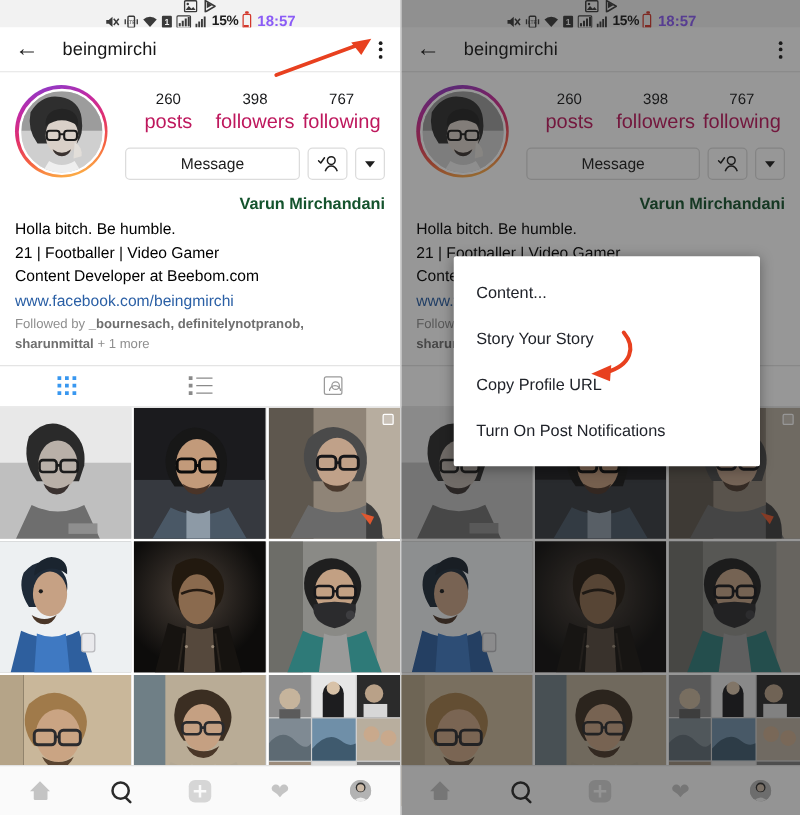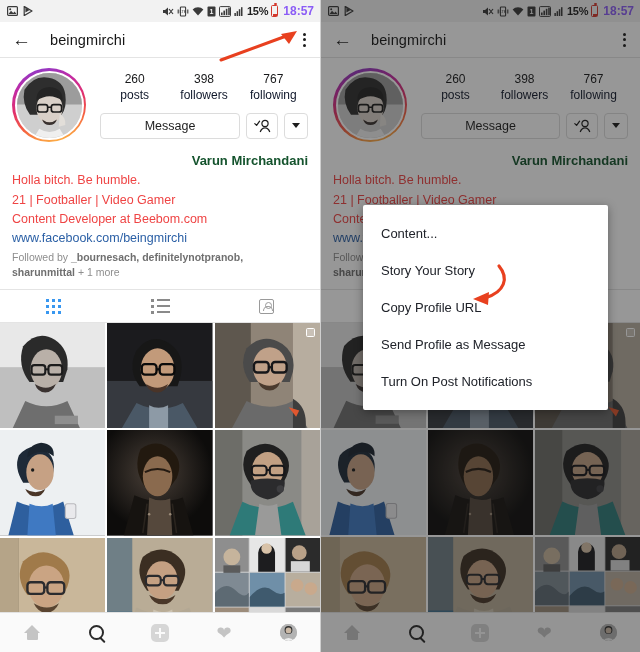--- a/index.html
+++ b/index.html
@@ -10,21 +10,21 @@
     overflow: hidden;
   }
   .screens { display: flex; width: 640px; height: 652px; }
   .phone { position: relative; width: 320px; height: 652px; background: #fff; overflow: hidden; }
   .phone.right { border-left: 1px solid #cfcfcf; }
 
   
   .statusbar {
     height: 22px; background: #f2f2f2;
     display: flex; align-items: center; justify-content: space-between;
-    padding: 0 6px 0 7px; position: relative; z-index: 2;
+    padding: 0 6px 0 7px; position: relative; z-index: 2; flex-direction: column;
   }
   .sb-left { display: flex; align-items: center; gap: 5px; }
   .sb-right { display: flex; align-items: center; gap: 3px; }
   .sb-text { font-size: 11px; color: #1d1d1d; font-weight: 600; letter-spacing: -.2px; }
   .sb-time { font-size: 12px; color: #8b5cf6; font-weight: 600; margin-left: 2px; }
   .batt {
     width: 7px; height: 12px; border: 1.4px solid #d3382c; border-radius: 1.5px;
     position: relative; display: inline-block;
   }
   .batt:before {
@@ -57,38 +57,38 @@
   }
   .avatar-inner {
     width: 100%; height: 100%; border-radius: 50%; border: 2px solid #fff;
     overflow: hidden; position: relative; background: #d8d8d8;
   }
   .avatar-art { position: absolute; inset: 0; }
   .stats-col { flex: 1; margin-left: 14px; padding-top: 4px; }
   .stats { display: flex; }
   .stat { flex: 1; text-align: center; }
   .stat .num { font-size: 12px; font-weight: 400; color: #17181a; line-height: 1.25; }
-  .stat .lbl { font-size: 12px; color: #0f172a; line-height: 1.4; }
+  .stat .lbl { font-size: 16px; color: #be185d; line-height: 1.4; }
   .btnrow { display: flex; gap: 6px; margin-top: 9px; }
   .msg-btn {
     flex: 1; height: 26px; border: 1px solid #dcdcdc; border-radius: 4px;
     display: flex; align-items: center; justify-content: center;
     font-size: 12.5px; color: #1d1d1d; background: #fff;
   }
   .icon-btn {
     width: 32px; height: 26px; border: 1px solid #dcdcdc; border-radius: 4px;
     display: flex; align-items: center; justify-content: center; background: #fff;
   }
   .caret-btn { width: 24px; }
   .caret { width: 0; height: 0; border-left: 4px solid transparent; border-right: 4px solid transparent; border-top: 5px solid #1d1d1d; }
 
   
   .bio { padding: 9px 12px 8px 12px; background: #fff; position: relative; z-index: 2; }
   .bio .name { font-size: 13px; font-weight: 700; color: #14532d; line-height: 1.55; text-align: right; }
-  .bio .line { font-size: 12.5px; color: #ef4444; line-height: 1.55; }
+  .bio .line { font-size: 12.5px; color: #000000; line-height: 1.55; }
   .bio .link { font-size: 12.5px; color: #2a5fa5; line-height: 1.55; }
   .followed { font-size: 10.5px; color: #8e8e8e; line-height: 1.5; margin-top: 1px; }
   .followed b { color: #6f6f6f; font-weight: 600; }
 
   
   .tabs {
     display: flex; border-top: 1px solid #e4e4e4; border-bottom: 1px solid #e4e4e4;
     height: 34px; background: #fff; position: relative; z-index: 2;
   }
   .tab { flex: 1; display: flex; align-items: center; justify-content: center; }
@@ -842,21 +842,20 @@
         </span>
       </div>
     </div>
 
     <div class="dim"></div>
 
     <div class="menu">
       <div class="mi">Content...</div>
       <div class="mi">Story Your Story</div>
       <div class="mi">Copy Profile URL</div>
-      <div class="mi">Send Profile as Message</div>
       <div class="mi">Turn On Post Notifications</div>
     </div>
 
     <svg class="ann" style="left:130px; top:262px; width:60px; height:50px;" viewBox="0 0 60 50">
       <path d="M48 4 C58 16, 54 30, 34 36" stroke="#e8401f" stroke-width="3.2" fill="none" stroke-linecap="round"></path>
       <path d="M22 37 L38 30 L37 43 Z" fill="#e8401f"></path>
     </svg>
   </div>
 
 </div>

